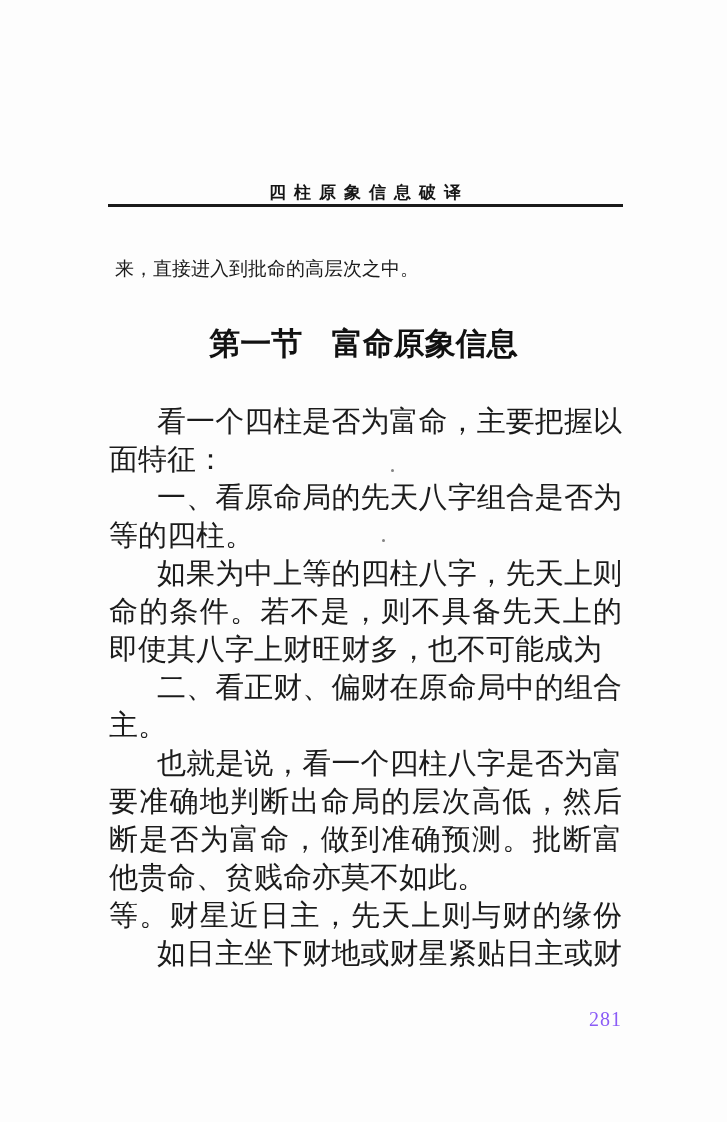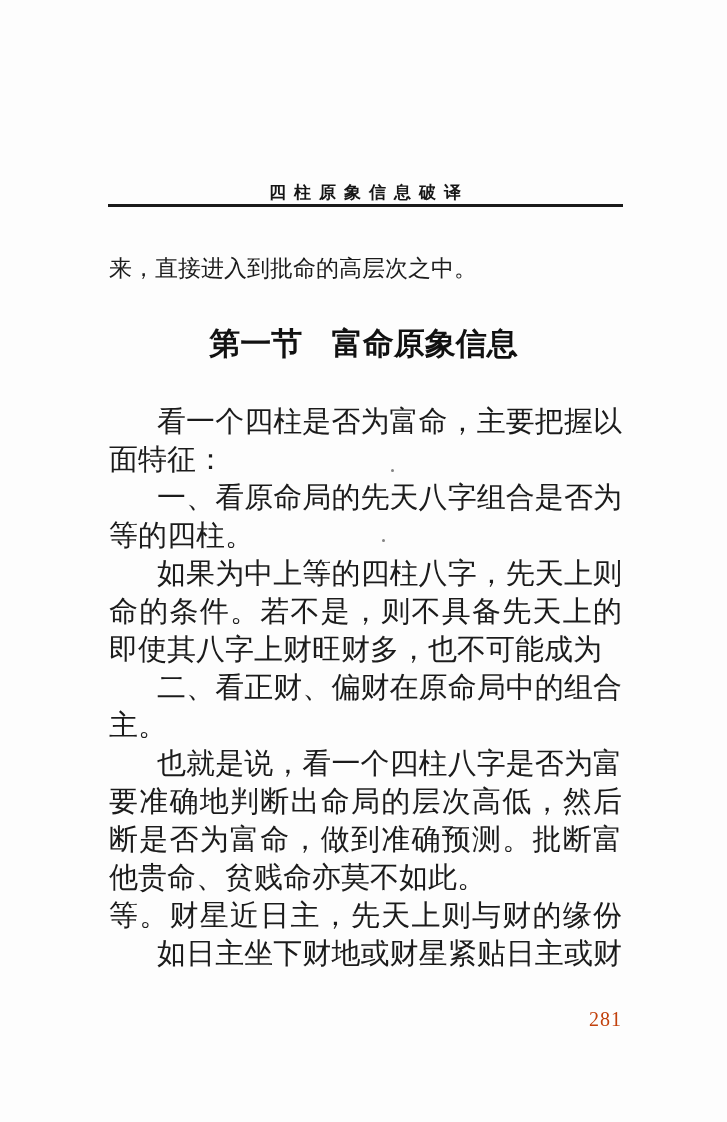--- a/index.html
+++ b/index.html
@@ -34,23 +34,23 @@
     position: absolute;
     top: 204px;
     left: 108px;
     width: 515px;
     height: 2.5px;
     background: #1a1a1a;
   }
   .intro-line {
     position: absolute;
     top: 250px;
-    left: 109px;
+    left: 115px;
     width: 514px;
-    font-size: 23px;
+    font-size: 19px;
     line-height: 38px;
     white-space: nowrap;
   }
   .section-title {
     position: absolute;
     top: 322px;
     left: 0;
     width: 727px;
     text-align: center;
     font-family: "Liberation Sans", "DejaVu Sans", sans-serif;
@@ -87,21 +87,21 @@
     padding-left: 48px;
   }
   .page-number {
     position: absolute;
     top: 1008px;
     left: 108px;
     width: 514px;
     text-align: right;
     font-size: 20px;
     letter-spacing: 1px;
-    color: #c2410c;
+    color: #8b5cf6;
   }
   .speck {
     position: absolute;
     background: #5a5a5a;
     border-radius: 50%;
     opacity: 0.75;
   }
   .speck-1 { top: 469px; left: 391px; width: 3px; height: 3px; }
   .speck-2 { top: 539px; left: 382px; width: 3px; height: 3px; }
 </style>

